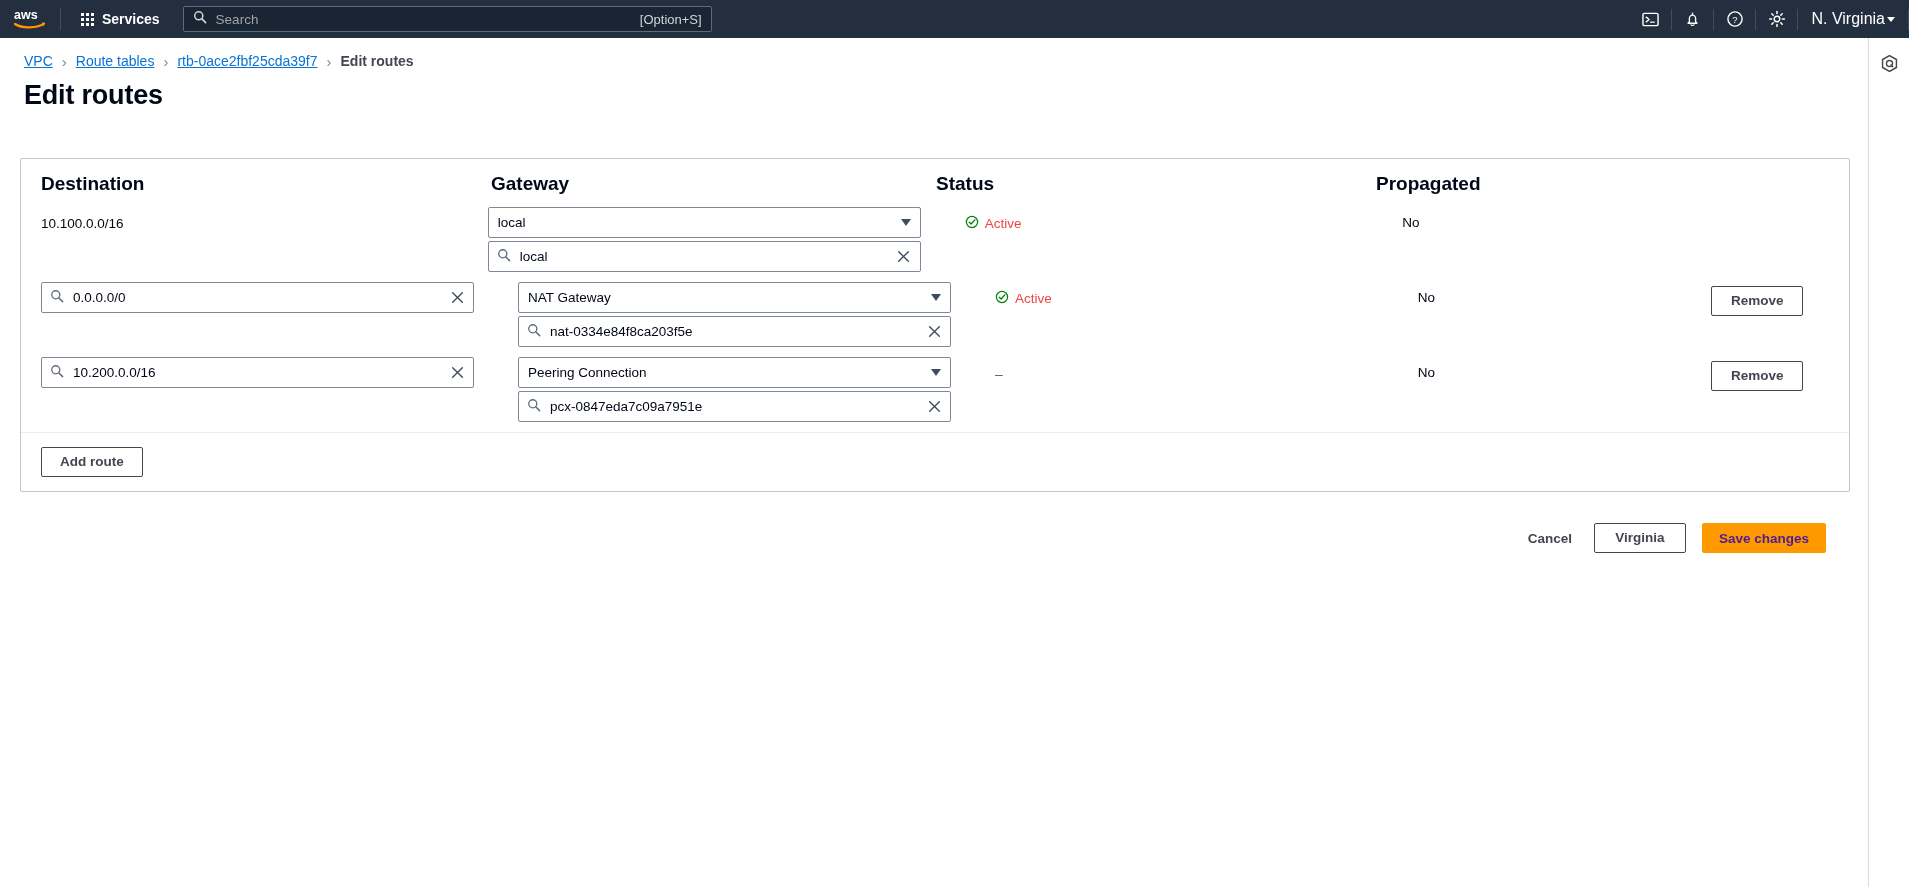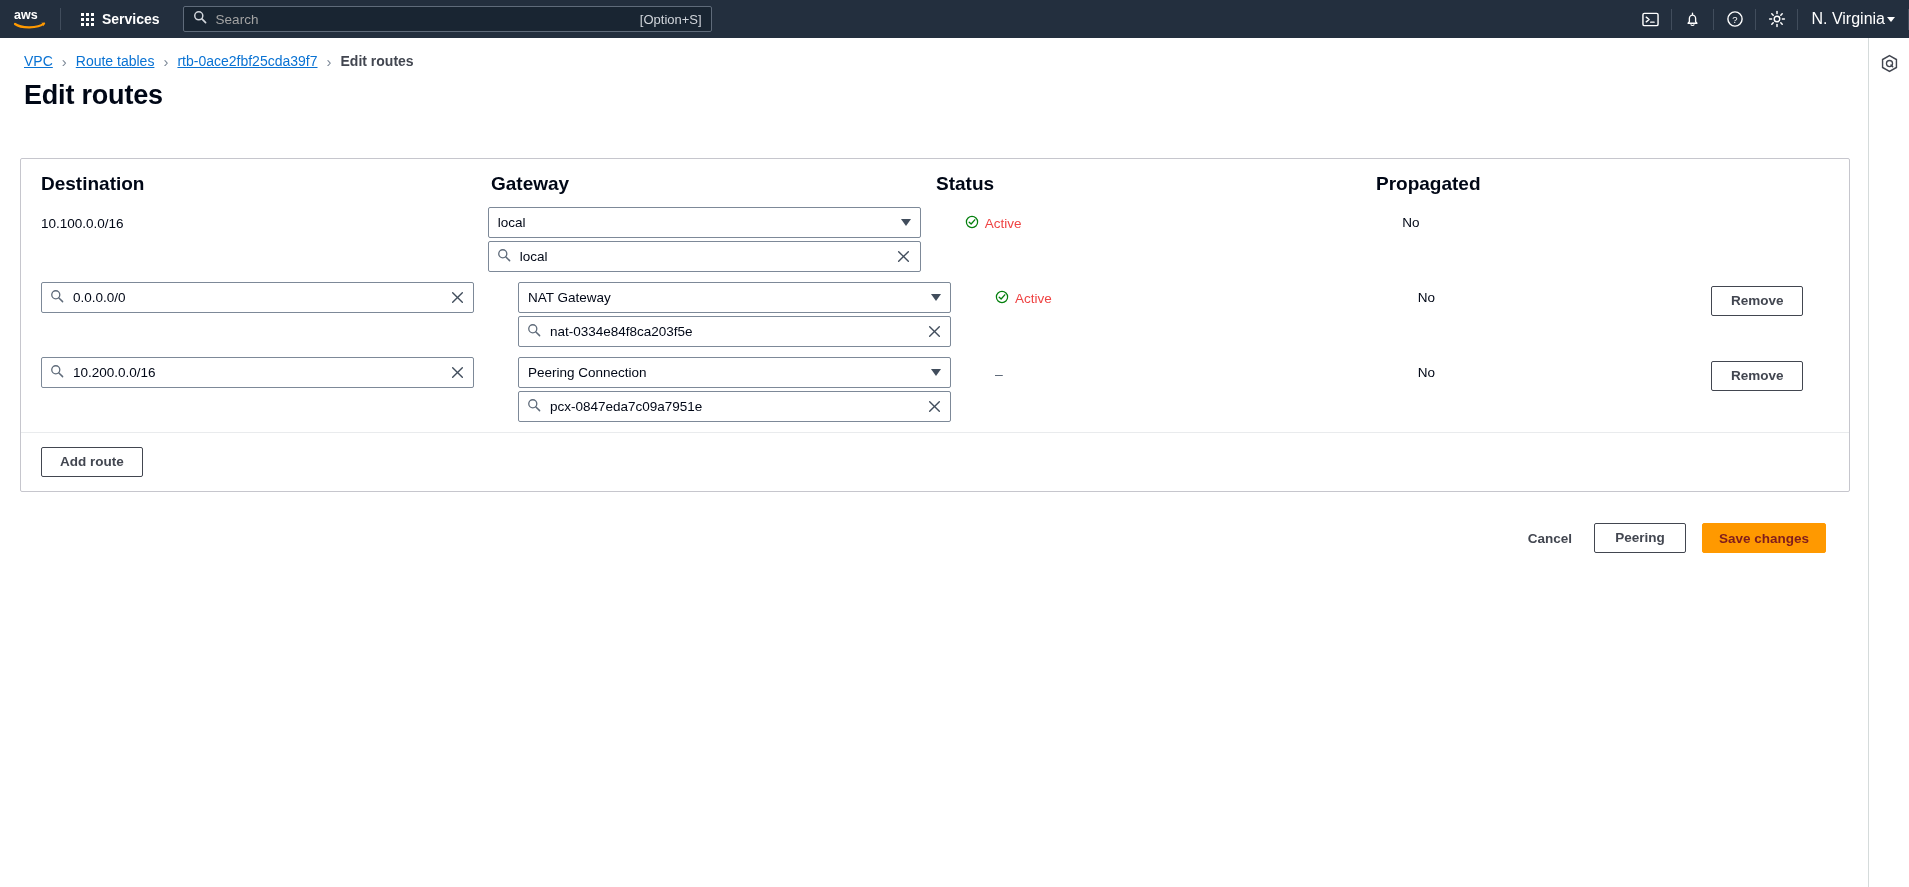--- a/index.html
+++ b/index.html
@@ -216,21 +216,21 @@
   }
   .btn-link {
     background: none; border: none;
     font-size: 13.5px; font-weight: bold; color: #424650;
     cursor: pointer; padding: 0 6px; height: 30px;
     font-family: "Liberation Sans", sans-serif;
   }
   .btn-preview { width: 92px; padding: 0; text-align: center; }
   .btn-primary {
     background: #ff9900; border: 1px solid #ff9900;
-    color: #7f1d1d; font-weight: bold;
+    color: #4c1d95; font-weight: bold;
     height: 30px; padding: 0 16px; font-size: 13.5px;
     border-radius: 2px; cursor: pointer;
     font-family: "Liberation Sans", sans-serif;
   }
 
   #page-bg-lower {
     position: absolute; top: 469px; left: 0;
     width: 1868px; height: 418px;
     background: #f2f3f3;
     border-top: 1px solid #b6bec9;
@@ -505,17 +505,17 @@
       </div>
     </div>
 
     <div class="card-footer">
       <button class="btn btn-add">Add route</button>
     </div>
   </div>
 
   <div id="actions-bar">
     <button class="btn-link">Cancel</button>
-    <button class="btn btn-preview">Peering</button>
+    <button class="btn btn-preview">Virginia</button>
     <button class="btn-primary">Save changes</button>
   </div>
 
 </div>
 
 </body></html>

